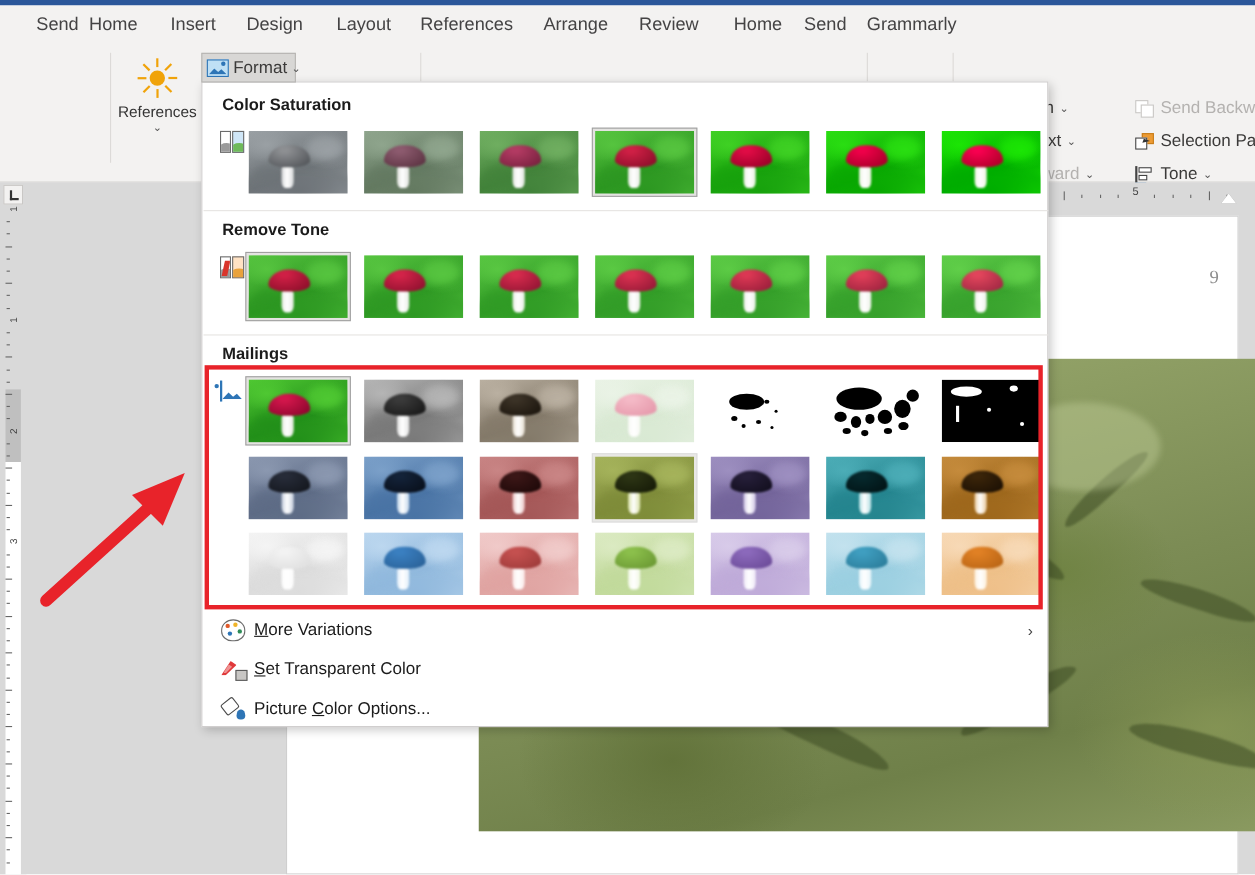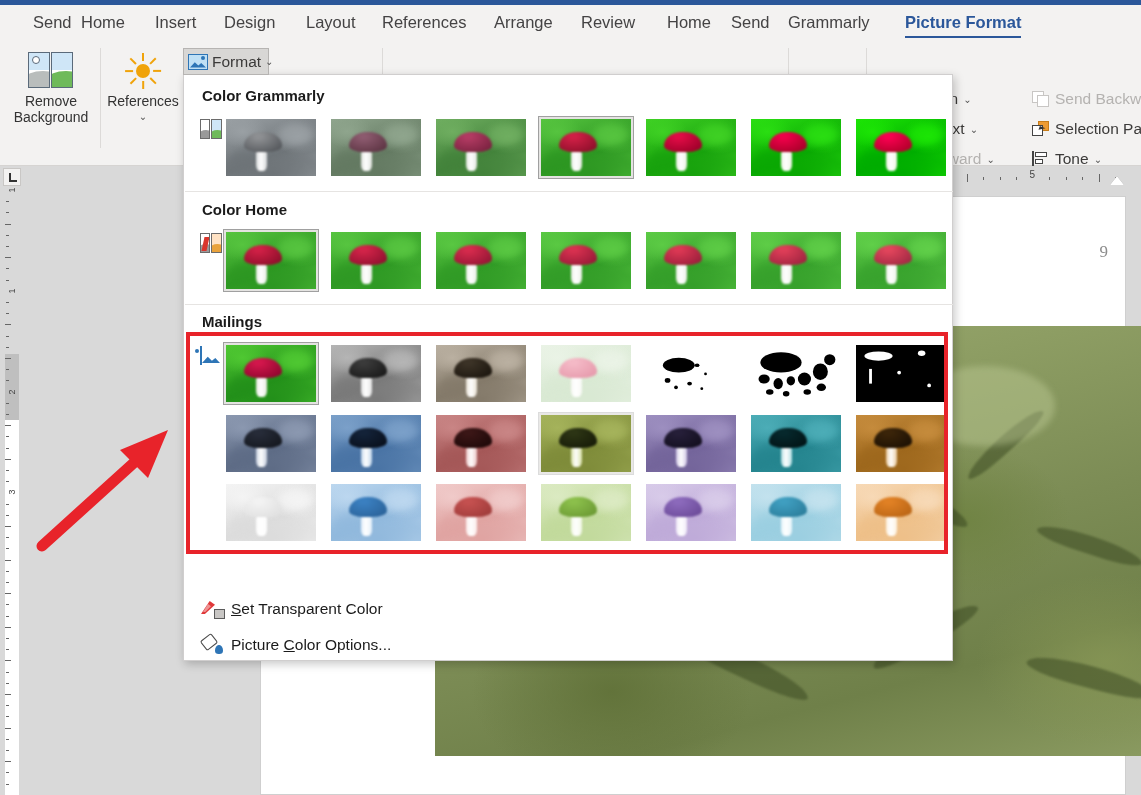--- a/index.html
+++ b/index.html
@@ -212,40 +212,24 @@
   <div class="tab" style="left:72px">Home</div>
   <div class="tab" style="left:146px">Insert</div>
   <div class="tab" style="left:215px">Design</div>
   <div class="tab" style="left:297px">Layout</div>
   <div class="tab" style="left:373px">References</div>
   <div class="tab" style="left:485px">Arrange</div>
   <div class="tab" style="left:572px">Review</div>
   <div class="tab" style="left:658px">Home</div>
   <div class="tab" style="left:722px">Send</div>
   <div class="tab" style="left:779px">Grammarly</div>
-  <div class="tab active" style="left:896px">Picture Format</div>
 </div>
 
 <div class="ribbon">
 
-  <div class="bigbtn" style="left:8px;top:12px;width:86px;">
-    <div class="ico-removebg">
-      <div class="half l">
-          <div class="sky"></div>
-          <div class="hill grayhill"></div>
-          <div class="sun"></div>
-        </div>
-      <div class="half r">
-          <div class="sky"></div>
-          <div class="hill"></div>
-        </div>
-    </div>
-    <span class="lbl">Remove</span>
-    <span class="lbl" style="margin-top:0">Background</span>
-  </div>
 
   <div class="rgroup-sep" style="left:100px;"></div>
 
   <div class="bigbtn" style="left:106px;top:12px;width:74px;">
     <div class="ico-sun">
       <div class="core"></div>
       <i style="transform:rotate(0deg)"></i>
         <i style="transform:rotate(45deg)"></i>
       <i style="transform:rotate(90deg)"></i>
         <i style="transform:rotate(135deg)"></i>
@@ -465,21 +449,21 @@
   <div class="blade" style="left:240px;top:330px;width:140px;height:22px;transform:rotate(25deg);"></div>
   <div class="blade" style="left:430px;top:300px;width:120px;height:20px;transform:rotate(-30deg);"></div>
   <div class="blade" style="left:590px;top:340px;width:130px;height:22px;transform:rotate(15deg);"></div>
   <div class="blight" style="left:100px;top:60px;width:120px;height:70px;"></div>
   <div class="blight" style="left:480px;top:40px;width:140px;height:80px;"></div>
   <div class="blight" style="left:300px;top:250px;width:130px;height:70px;"></div>
 </div>
 
 <div class="dropdown">
 
-  <div class="sec-title" style="left:18px;top:12px;">Color Grammarly</div>
+  <div class="sec-title" style="left:18px;top:12px;">Color Saturation</div>
   <span class="seclabel-ico" style="left:16px;top:44px;">
     <span class="ico-sat"><span class="a">
           <span class="hA"></span>
         </span><span class="b">
           <span class="hB"></span>
         </span></span>
   </span>
   <div class="row" id="row-sat" style="left:39px;top:41px;">
       <div class="cell" title="Saturation: 0%">
         <div class="t">
@@ -589,21 +573,21 @@
     <div class="spot" style="left:60%;top:10%;width:34%;height:34%;background:#1ce505;opacity:.7;"></div>
     <div class="spot" style="left:4%;top:55%;width:30%;height:34%;background:#00ad00;opacity:.65;"></div>
     <div class="stem" style="background:linear-gradient(90deg, #eff4e3, #ffffff 45%, #eff4e3);"></div>
     <div class="cap" style="background:radial-gradient(ellipse at 38% 22%, #f80050 10%, #b00029 85%);"></div>
   </div>
         </div>
       </div>
     </div>
   <div class="sec-div" style="top:116px;"></div>
 
-  <div class="sec-title" style="left:18px;top:126px;">Color Home</div>
+  <div class="sec-title" style="left:18px;top:126px;">Remove Tone</div>
   <span class="seclabel-ico" style="left:16px;top:158px;">
     <span class="ico-sat ico-tone"><span class="a">
           <span class="hA"></span>
           <span class="redline"></span>
         </span><span class="b">
           <span class="hB"></span>
         </span></span>
   </span>
   <div class="row" id="row-tone" style="left:39px;top:154px;">
       <div class="cell sel" title="Temperature: 4700 K">
@@ -1057,20 +1041,31 @@
     <div class="grassA" style="background:#eec089;"></div>
     <div class="spot" style="left:60%;top:10%;width:34%;height:34%;background:#f7d9b6;opacity:.7;"></div>
     <div class="spot" style="left:4%;top:55%;width:30%;height:34%;background:#eec089;opacity:.65;"></div>
     <div class="stem" style="background:linear-gradient(90deg, #fcf0de, #ffffff 45%, #fcf0de);"></div>
     <div class="cap" style="background:radial-gradient(ellipse at 38% 22%, #e08024 10%, #bb6615 85%);"></div>
   </div>
         </div>
       </div>
     </div>
 
+  <div class="menuitem" style="top:480px;">
+    <span class="ico-palette">
+      <span class="pal"></span>
+      <span class="d" style="left:4px;top:4px;background:#e05a2b;"></span>
+      <span class="d" style="left:11px;top:3px;background:#f0b429;"></span>
+      <span class="d" style="left:15px;top:9px;background:#2e8b57;"></span>
+      <span class="d" style="left:6px;top:11px;background:#2e75b6;"></span>
+    </span>
+    <span class="mtxt"><u>M</u><span>ore Variations</span></span>
+    <span class="arrowR">›</span>
+  </div>
   <div class="menuitem" style="top:516px;">
     <span class="ico-pen">
       <span class="nib"></span>
         <span class="hl"></span>
         <span class="box"></span>
     </span>
     <span class="mtxt"><u>S</u><span>et Transparent Color</span></span>
   </div>
   <div class="menuitem" style="top:552px;">
     <span class="ico-bucket">

